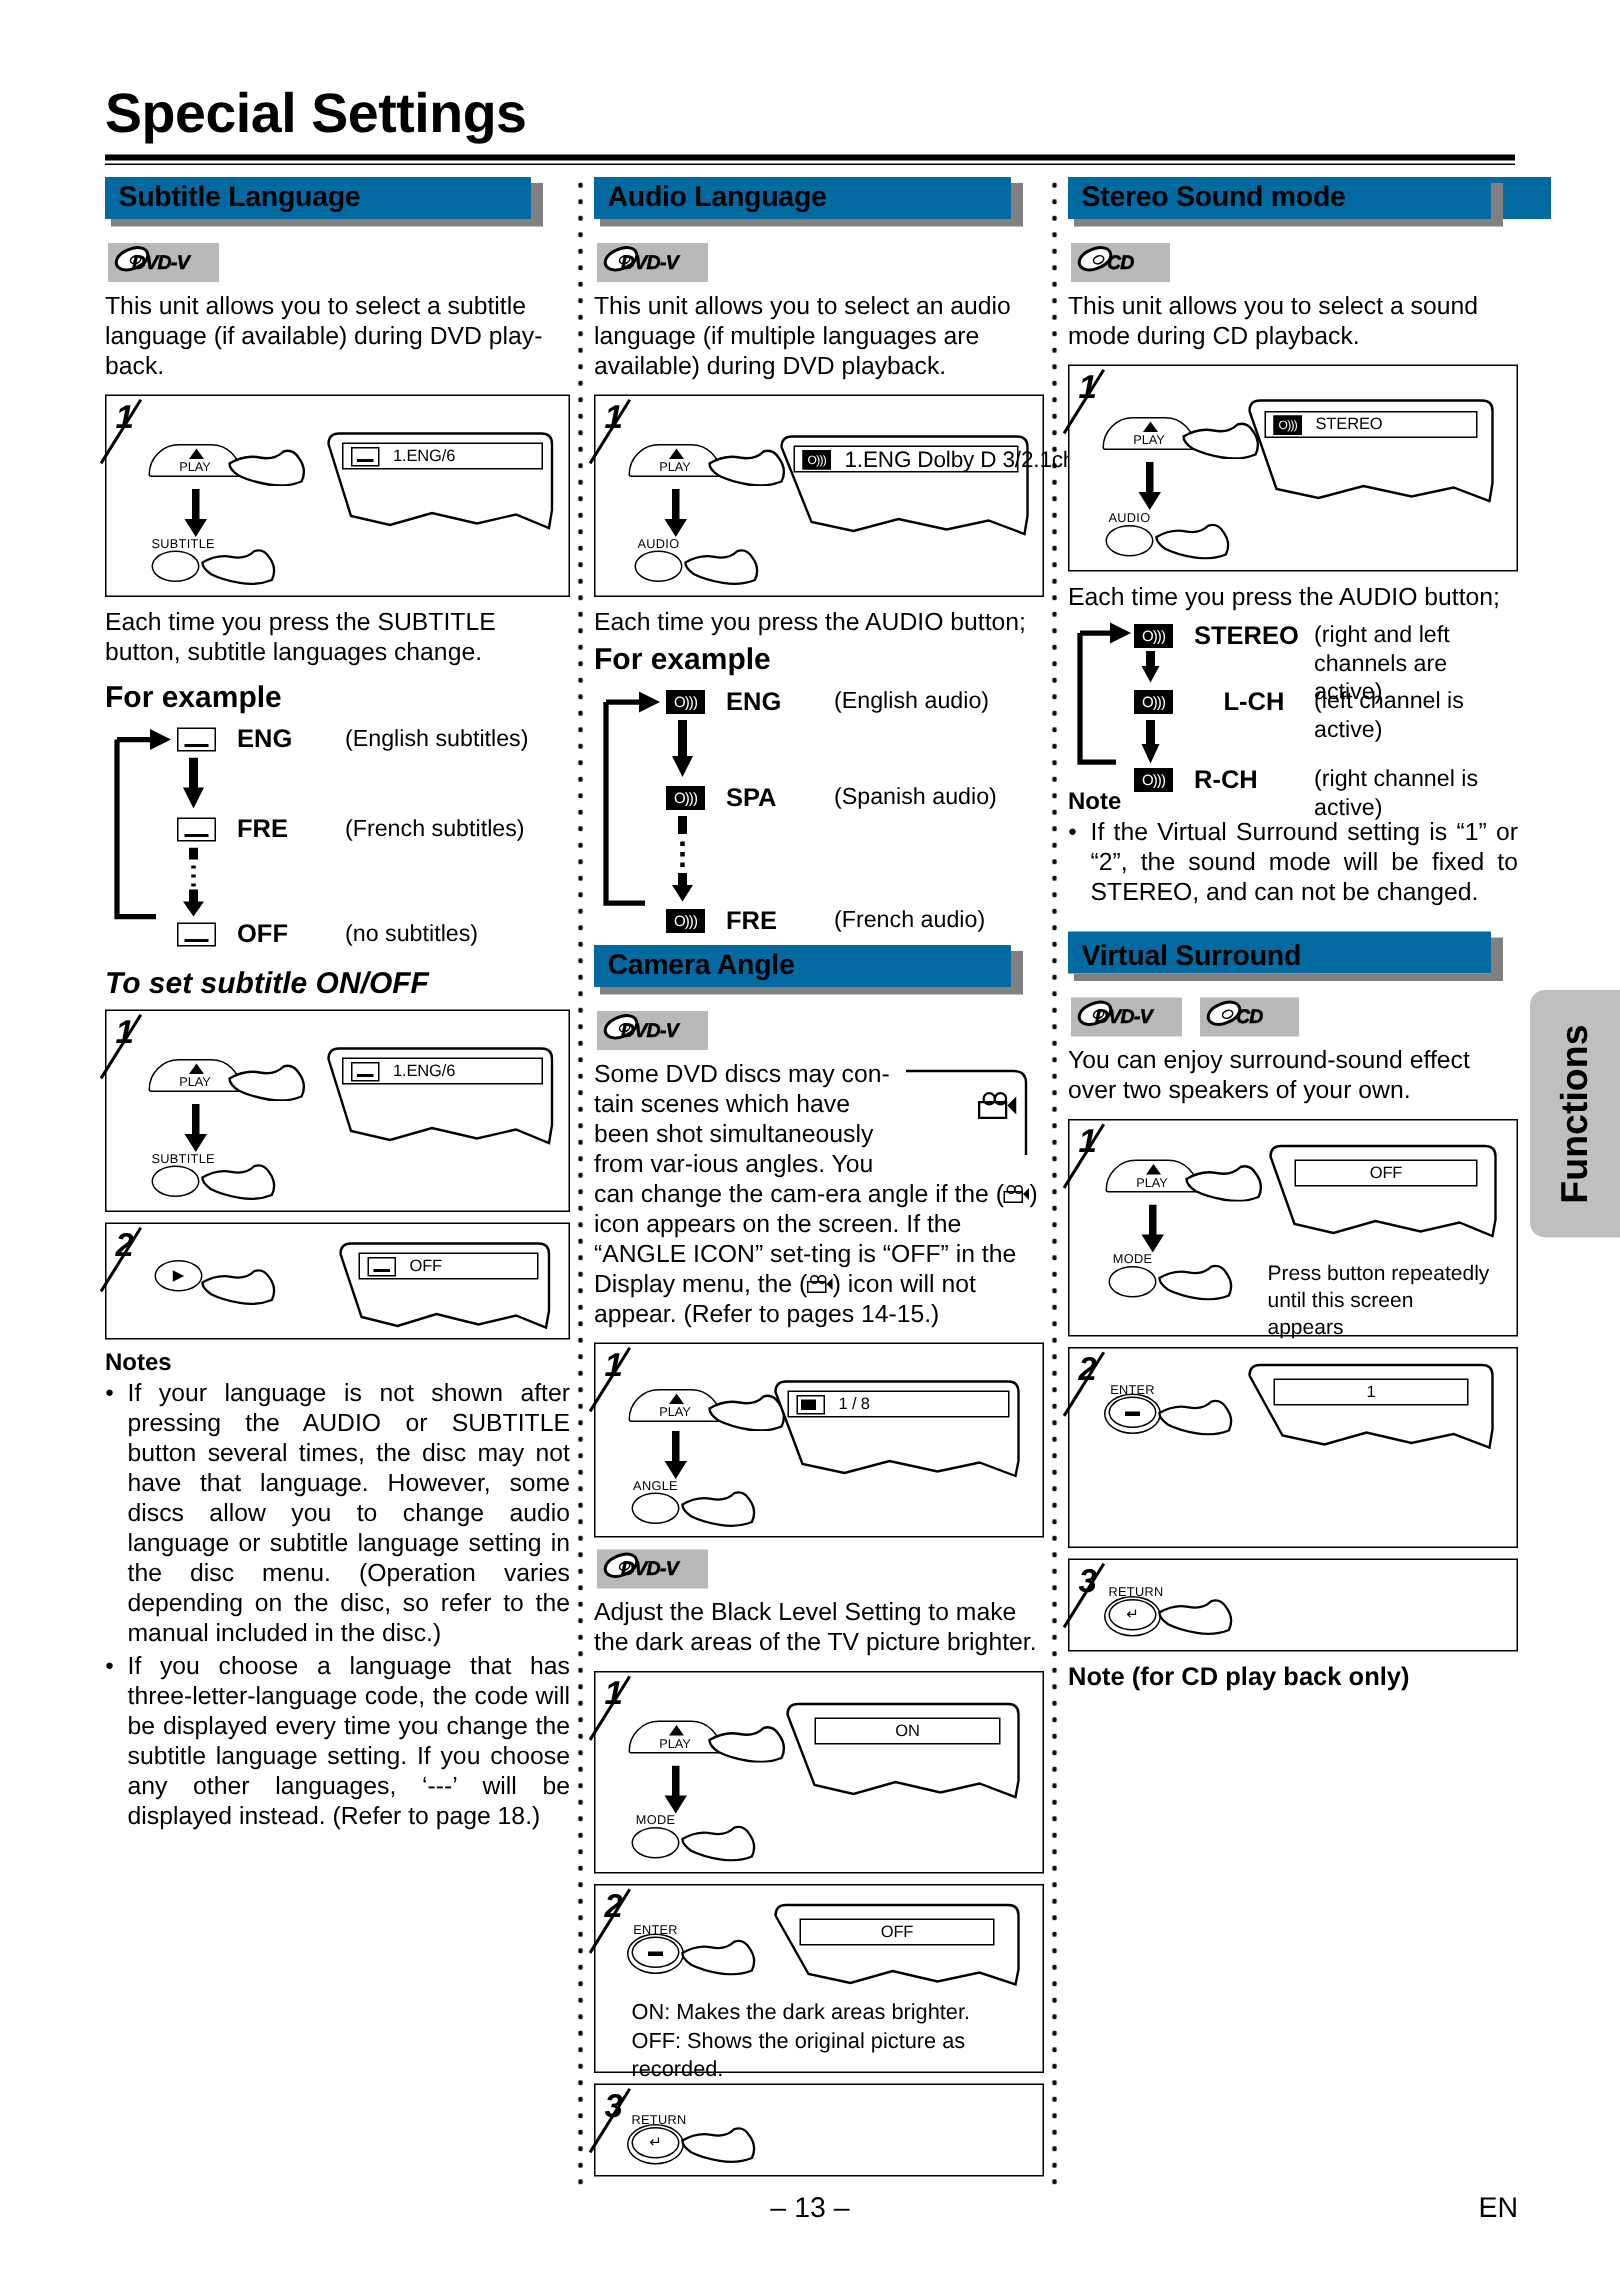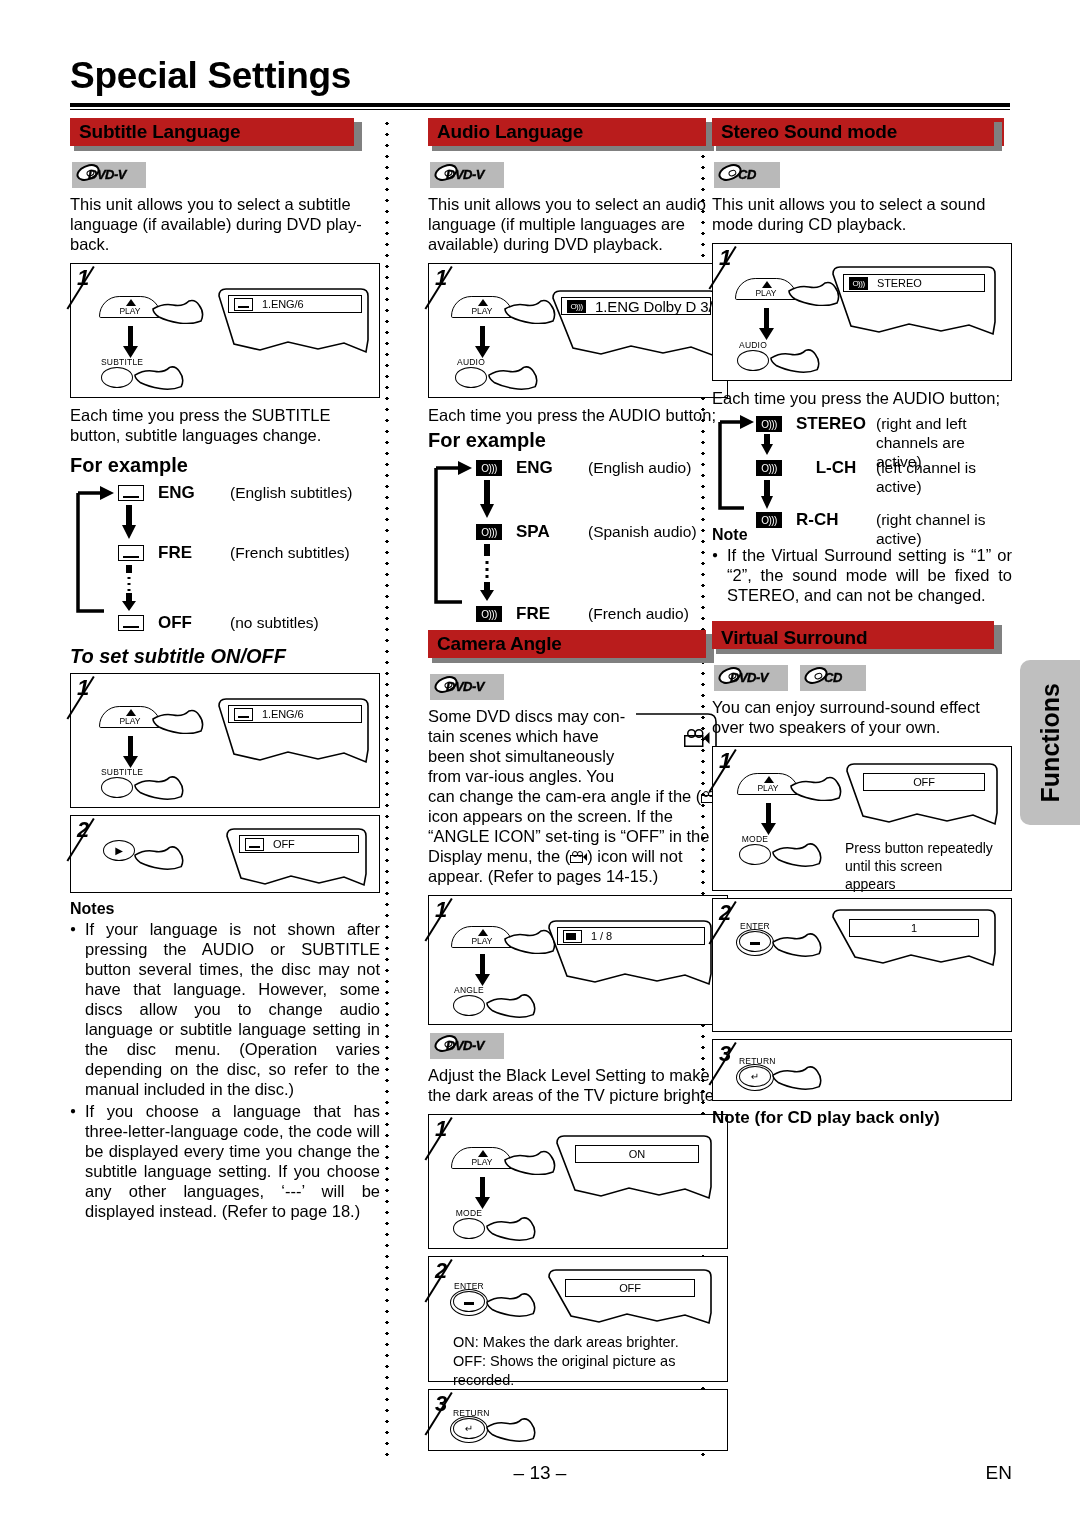--- a/index.html
+++ b/index.html
@@ -26,42 +26,42 @@
     background:#000;
   }
   .title-rule2 {
     position:absolute; left:70px; top:109px; width:940px; height:1px;
     background:#000;
   }
 
   
   .col { position:absolute; top:118px; }
   #col1 { left:70px;  width:310px; }
-  #col2 { left:396px; width:300px;margin-left:32px; }
+  #col2 { left:396px; width:300px; }
   #col3 { left:712px; width:300px; }
 
   
   .vsep {
     position:absolute; top:118px; width:4px; height:1340px;
     background-image:radial-gradient(circle, #000 1.6px, transparent 1.7px);
     background-size:4px 11px;
     background-repeat:repeat-y;
   }
   #vsep1 { left:385px; }
   #vsep2 { left:701px; }
 
   
   .sec {
     position:relative;
     height:32px;
     margin-bottom:12px;
   }
   .sec .bar {
     position:absolute; left:0; top:0; width:284px; height:28px;
-    background:#b91c1c;
+    background:#0369a1;
     display:flex; align-items:center;
   }
   .sec .bar span {
     font-size:19px; font-weight:bold; padding-left:9px; letter-spacing:-0.2px;
   }
   .sec .shadow-r {
     position:absolute; left:284px; top:4px; width:8px; height:28px;
     background:#808080;
   }
   .sec .shadow-b {
@@ -711,21 +711,21 @@
         <svg width="54" height="26" viewBox="0 0 56 26">
             <path d="M2 11 q10 -6 20 -4 q10 2 16 -4 q6 -2 10 4 q6 8 2 16 q-10 4 -22 2 q-12 -2 -20 -6 q-6 -4 -6 -8z" fill="#fff" stroke="#000" stroke-width="1.6"></path>
           </svg>
       </div>
     </div>
   </div>
 
   <div class="col" id="col3">
 
     <div class="sec">
-      <div class="bar" style="width:292px;">
+      <div class="bar" style="width:322px;">
           <span>Stereo Sound mode</span>
         </div>
       <div class="shadow-r" style="left:282px;"></div>
       <div class="shadow-b" style="width:286px;"></div>
     </div>
 
     <div class="badges">
       <div class="badge cd">
         <div class="disc"></div>
         <div class="txt">CD</div>

